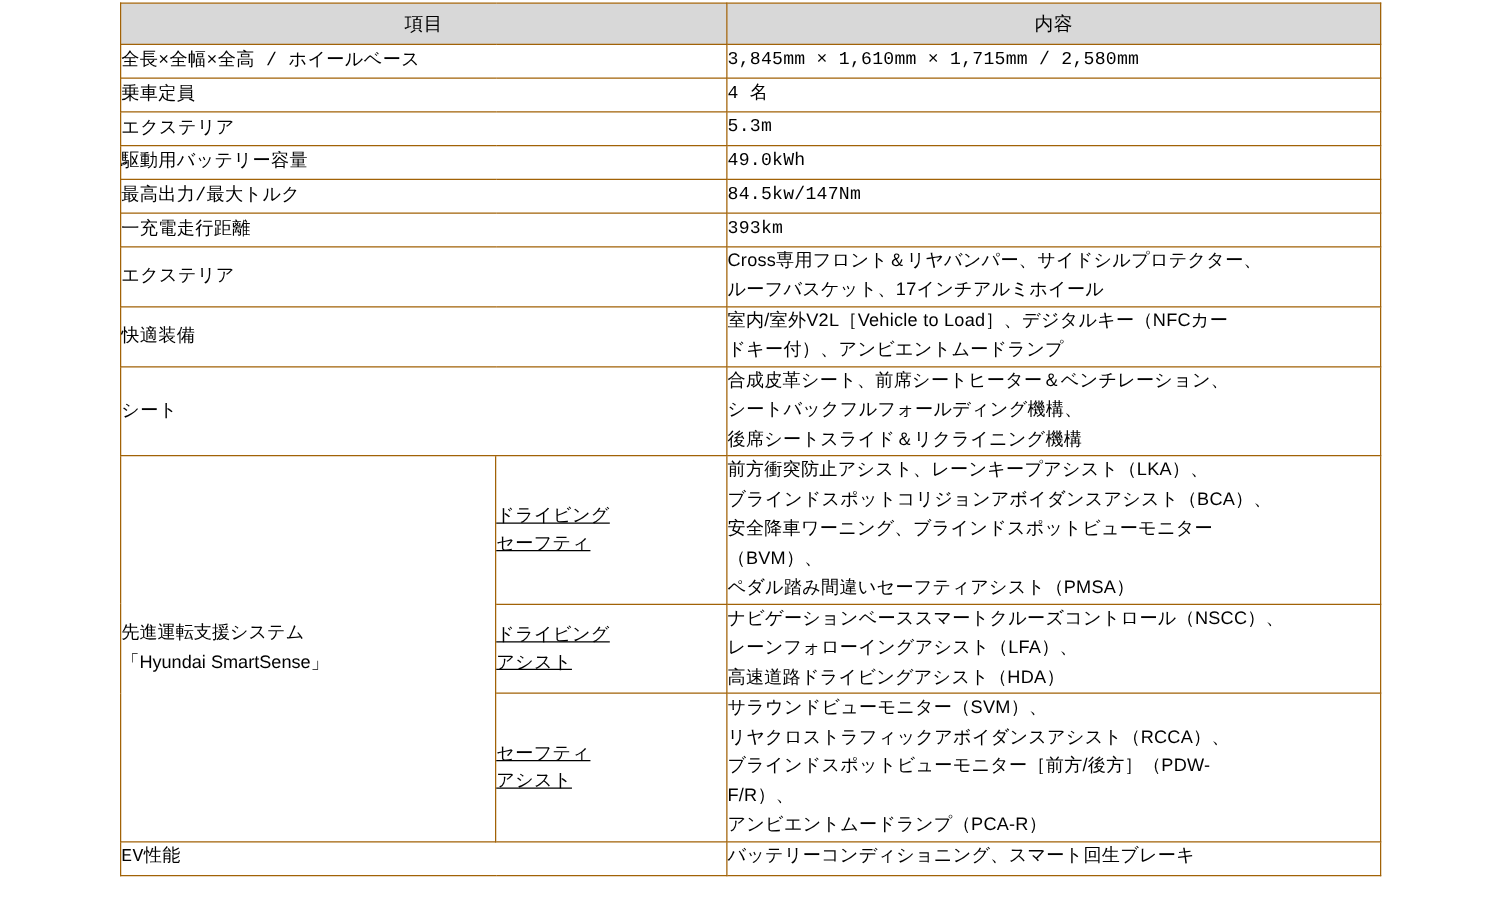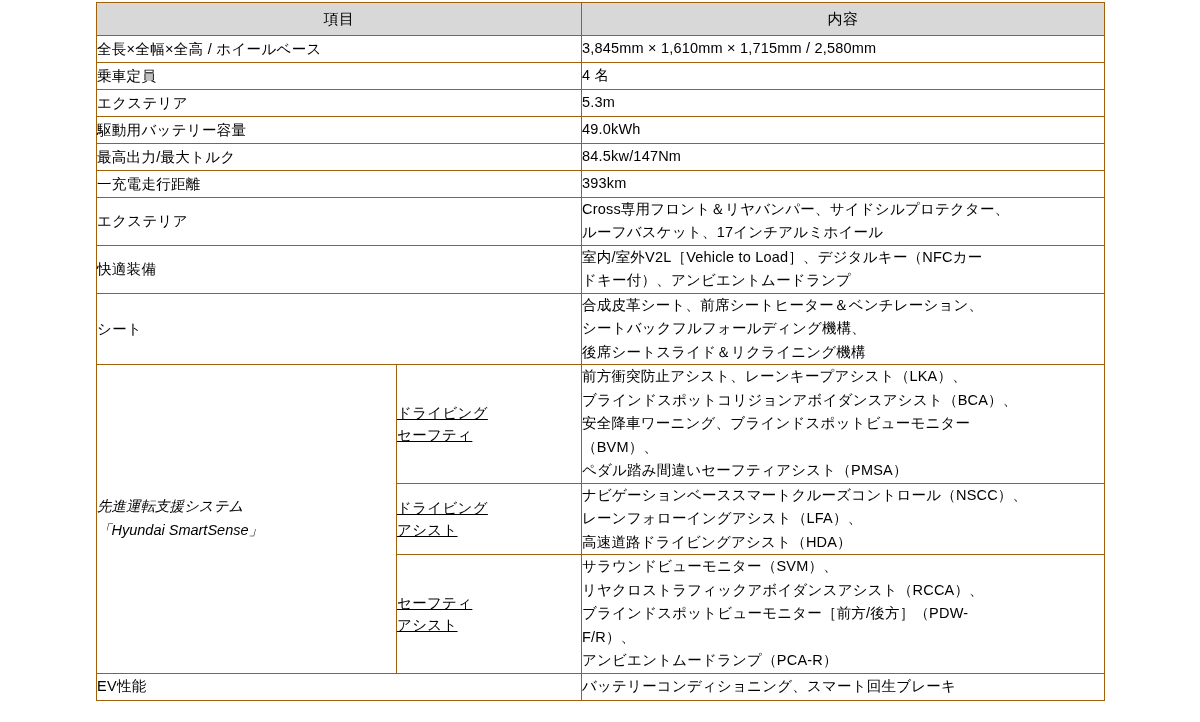--- a/index.html
+++ b/index.html
@@ -51,39 +51,39 @@
     padding: 4px 0 4px 10px;
     line-height: 1.62;
     letter-spacing: 0.2px;
   }
   .val-indent {
     padding-left: 14px;
     margin-left: 36px;
   }
   .row-short td {
     height: 26px;
+    font-family: Liberation Mono, monospace;
   }
   .sub-lbl {
     padding: 4px 0 4px 11px;
     line-height: 1.55;
     letter-spacing: 0.3px;
     vertical-align: middle;
     text-decoration: underline;
   }
   .mid {
     vertical-align: middle;
   }
   .nowrap-line {
     display: block;
     white-space: nowrap;
   }
   .adas-label {
     padding-left: 14px;
     line-height: 1.65;
-    font-style: italic;
   }
 </style>
 </head>
 <body>
 
 <div class="page">
   <table class="spec">
     <colgroup>
       <col style="width:300px">
       <col style="width:185px">

